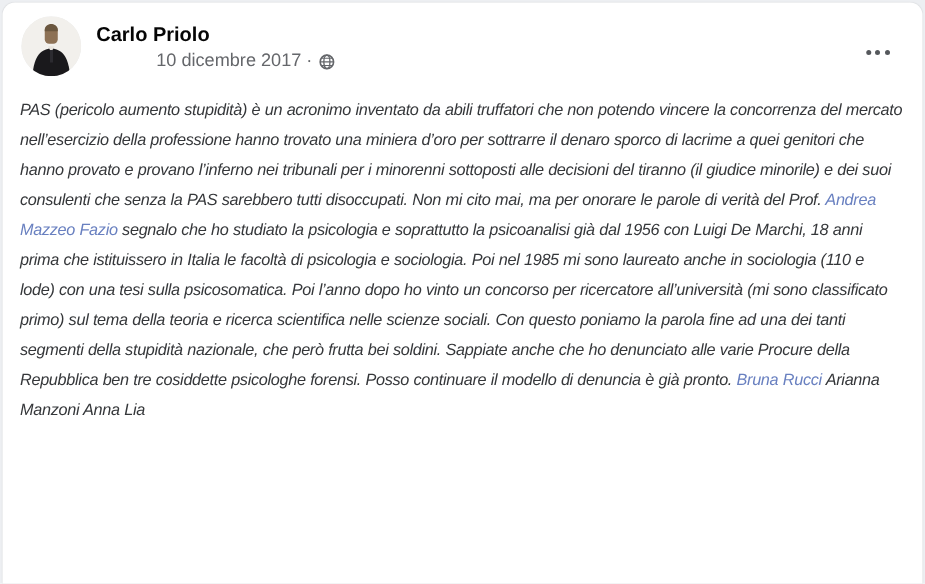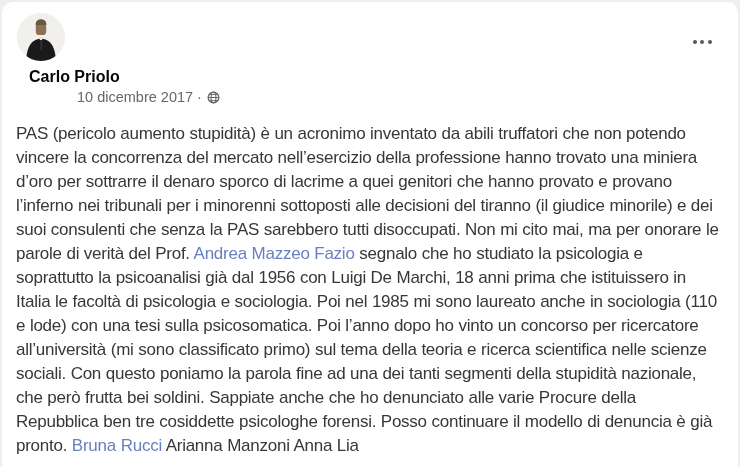--- a/index.html
+++ b/index.html
@@ -15,21 +15,20 @@
     left: 2px; right: 2px; top: 2px; bottom: 0;
     background: #ffffff;
     border-radius: 10px 10px 0 0;
     box-shadow: 0 0 1px rgba(0,0,0,0.08);
   }
   .post-header {
     display: flex;
     align-items: flex-start;
     padding: 11px 16px 0 15px;
     position: relative;
-    flex-direction: column;
   }
   .avatar {
     width: 48px; height: 48px;
     border-radius: 50%;
     overflow: hidden;
     flex: 0 0 48px;
     cursor: pointer;
     box-shadow: inset 0 0 0 1px rgba(0,0,0,0.08);
   }
   .avatar svg { display: block; }
@@ -71,25 +70,26 @@
     border: none;
   }
   .menu-button .dot {
     width: 4px; height: 4px;
     border-radius: 50%;
     background: #55585c;
   }
   .post-body {
     margin-top: 15px;
     padding: 0 16px 14px 14px;
-    font-size: 17px;
+    font-size: 13px;
     line-height: 24px;
     letter-spacing: -0.25px;
     color: #35373a;
     word-spacing: 0.2px;
+    font-style: italic;
   }
   .mention-link {
     color: #6980c0;
     text-decoration: none;
     cursor: pointer;
   }
 </style>
 </head>
 <body>
 

